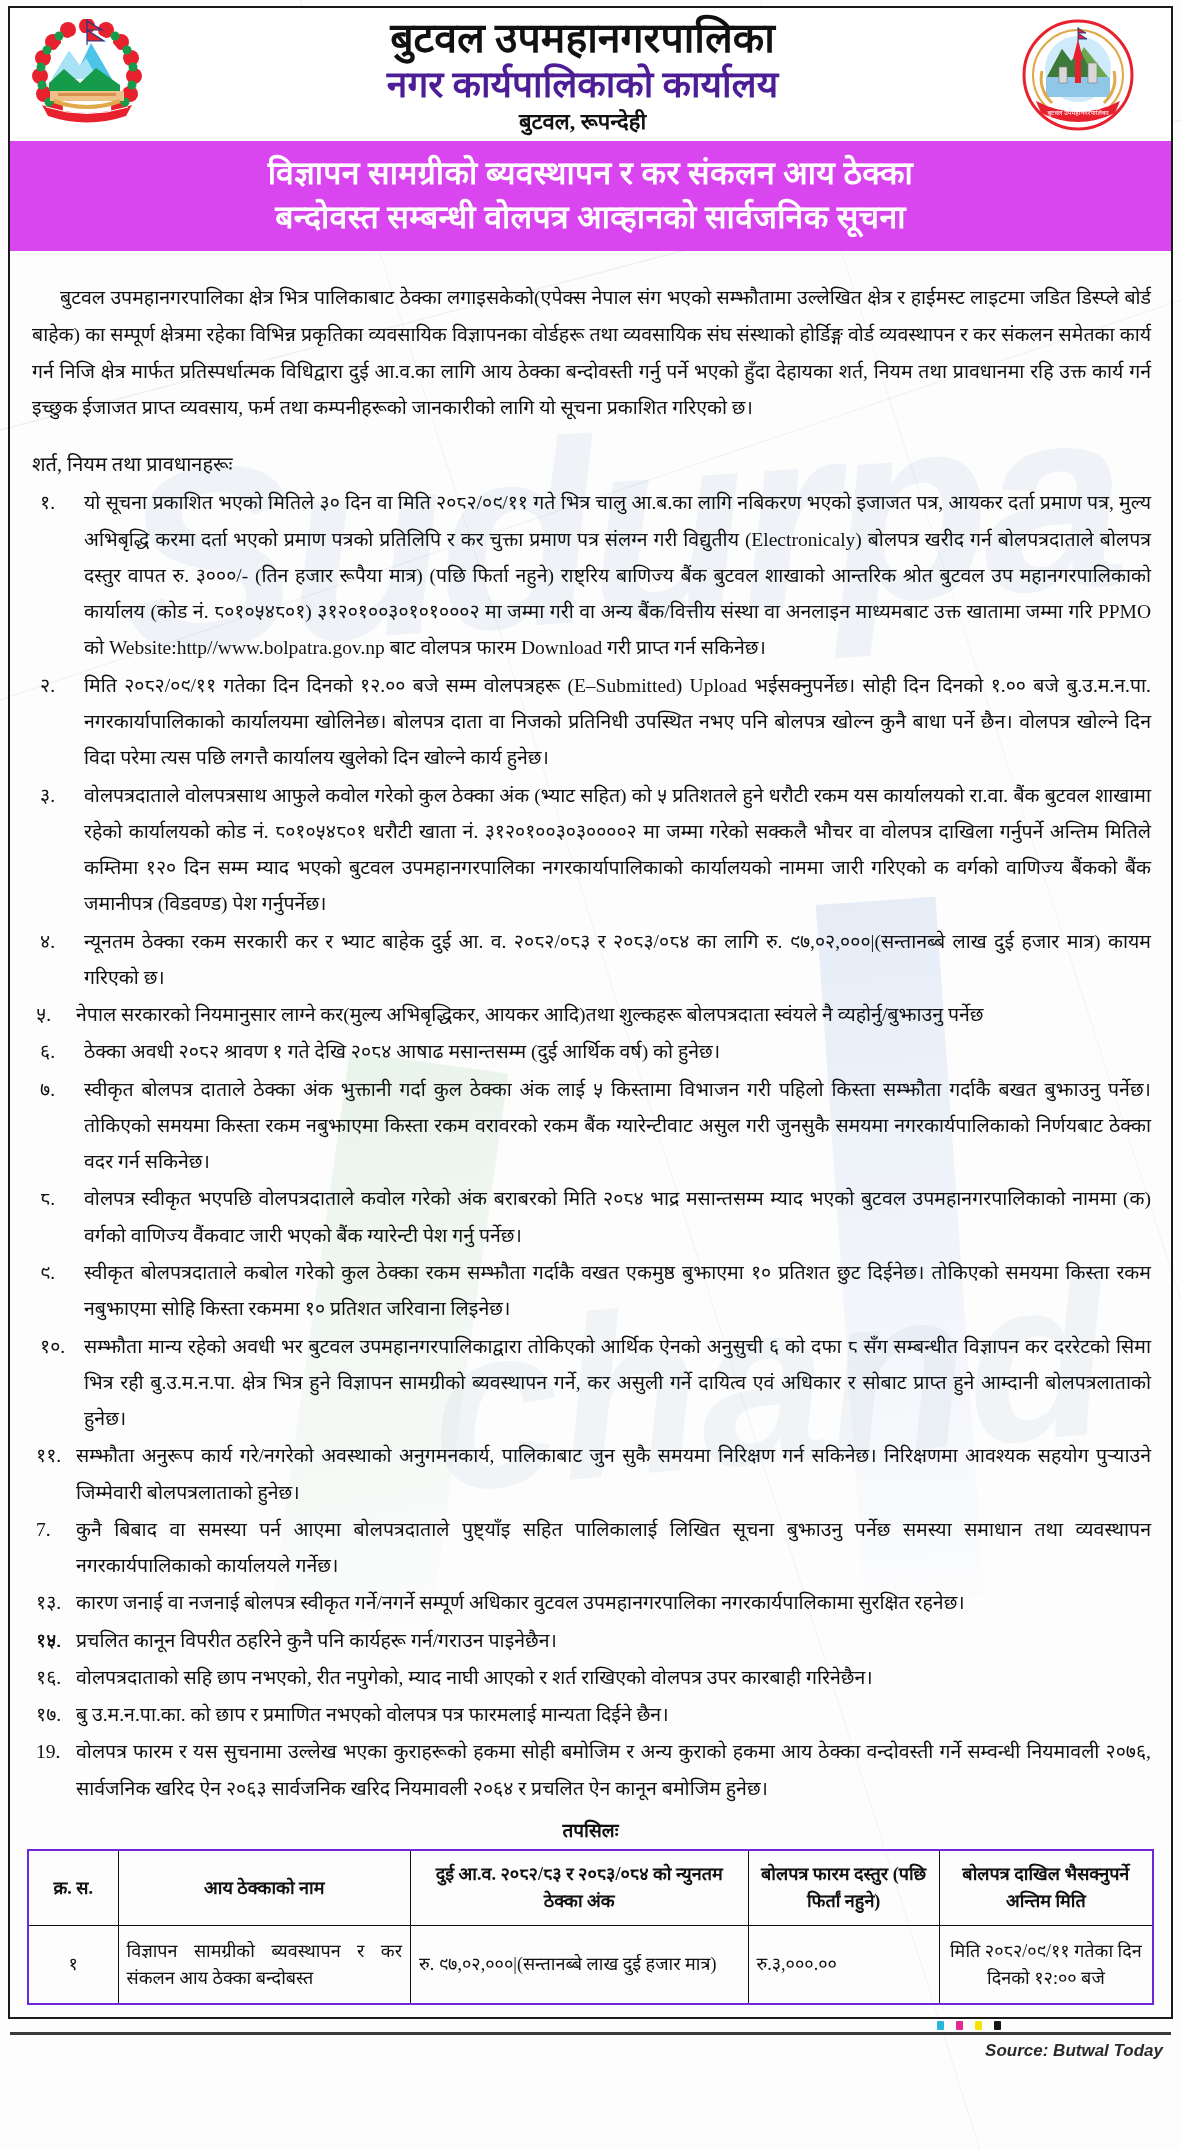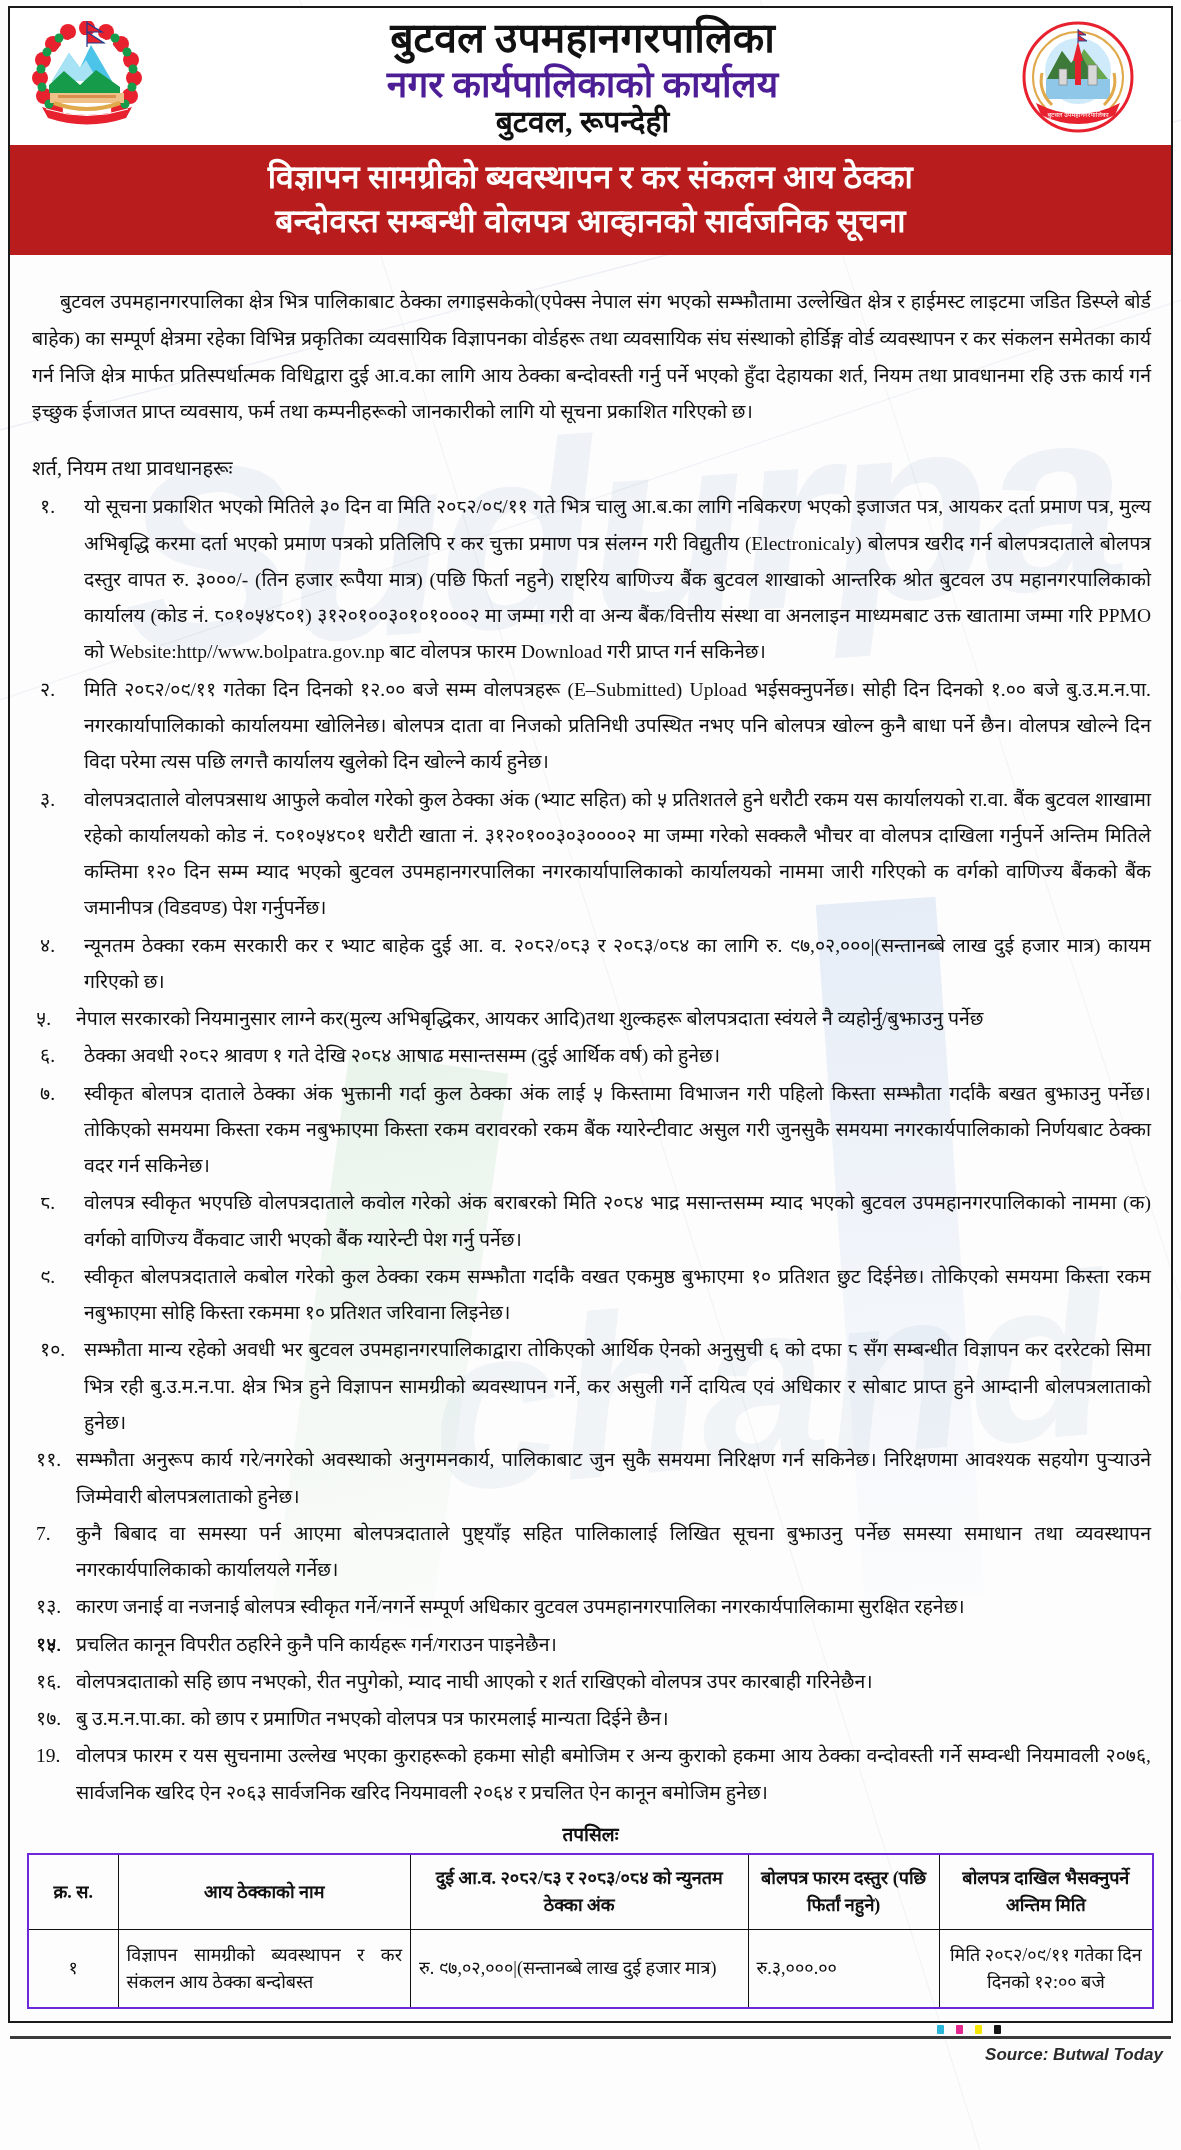--- a/index.html
+++ b/index.html
@@ -103,28 +103,29 @@
     letter-spacing: 0px;
     color: #111;
   }
   .org-line2 {
     font-size: 37px;
     font-weight: 700;
     color: #4c1d95;
     margin-top: 2px;
   }
   .org-line3 {
-    font-size: 30px;
+    font-size: 22px;
     font-weight: 700;
     color: #111;
+    margin-top: 5px;
   }
 
   
   .banner {
-    background: #b91c1c;
+    background: #d946ef;
     color: #ffffff;
     text-align: center;
     padding: 10px 30px 12px 30px;
   }
   .banner-line {
     font-size: 32px;
     font-weight: 700;
     line-height: 1.38;
     letter-spacing: 0.3px;
   }

